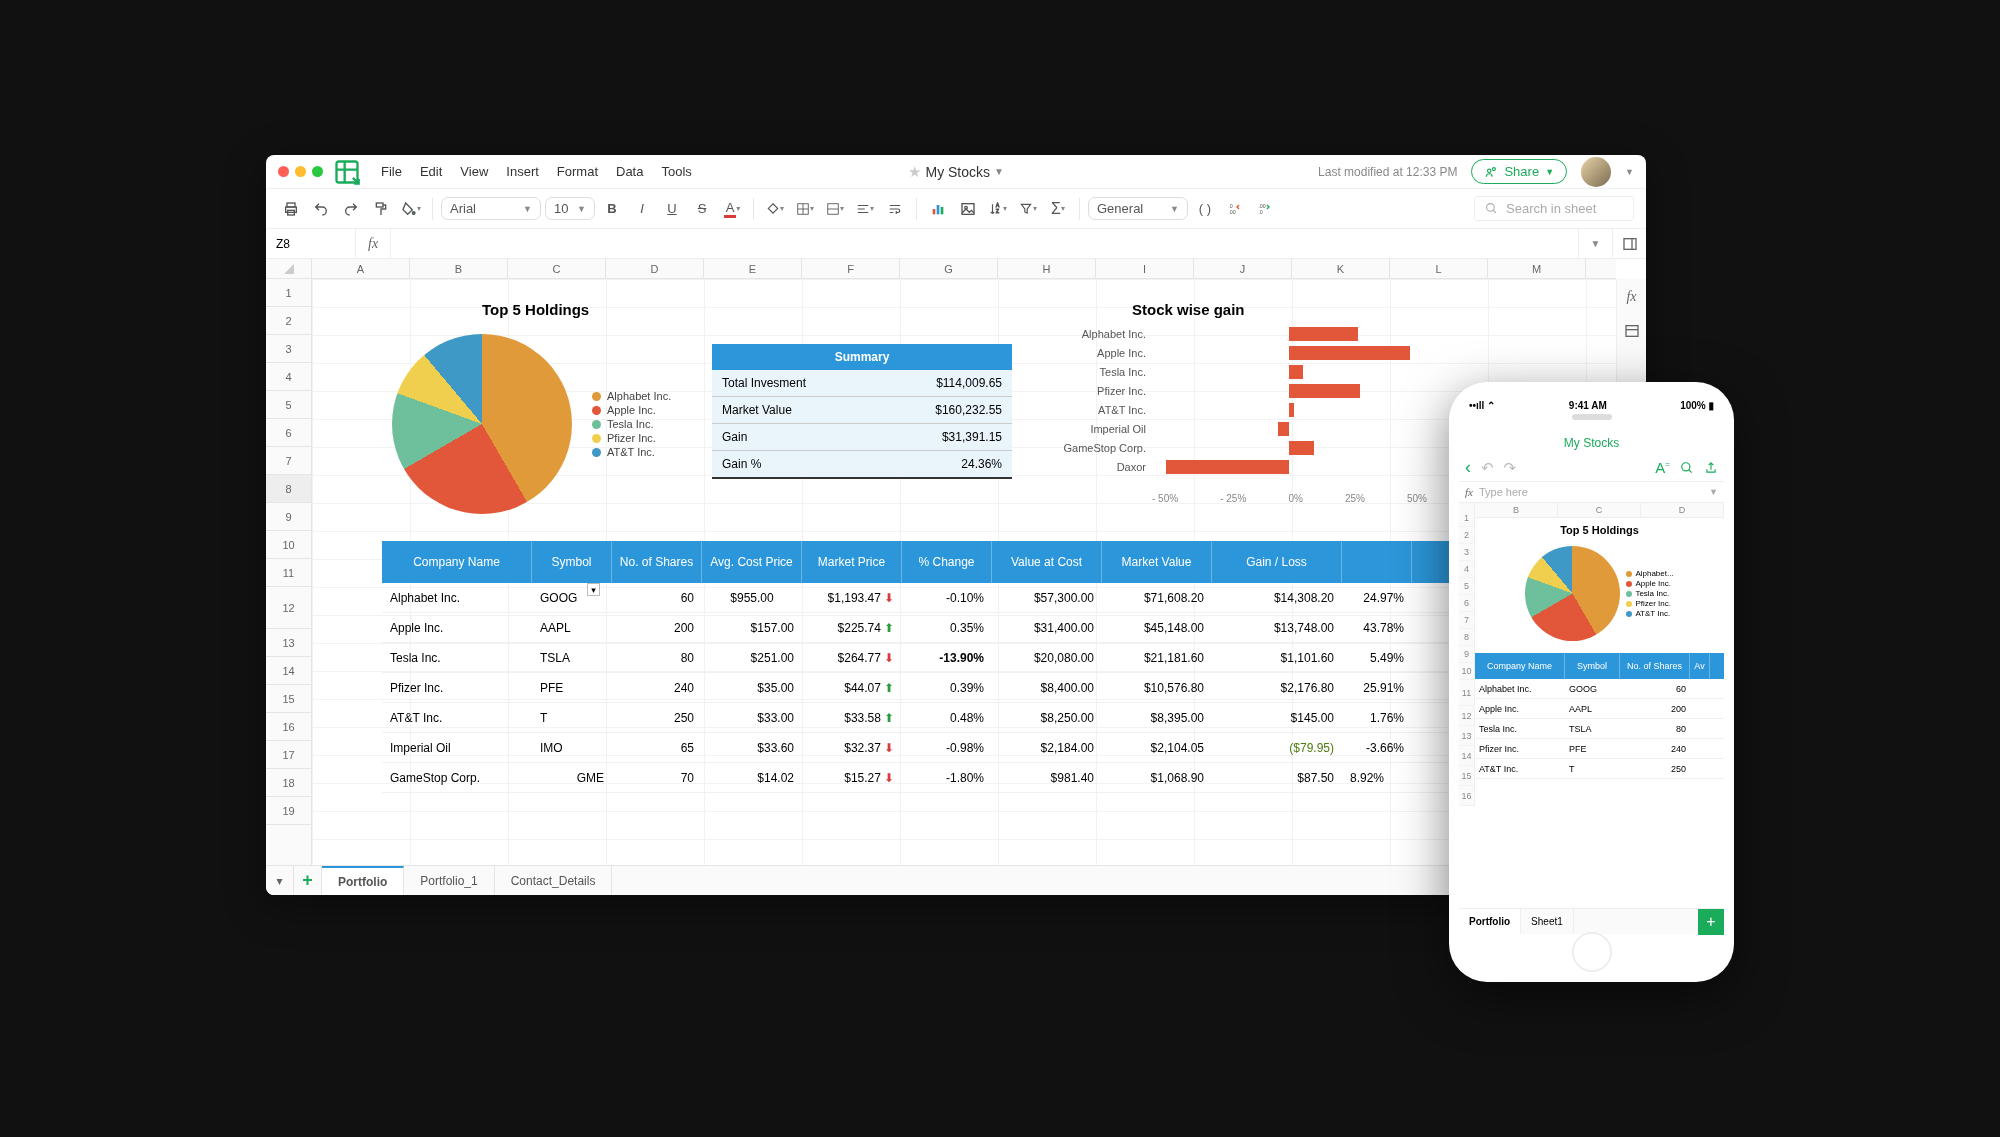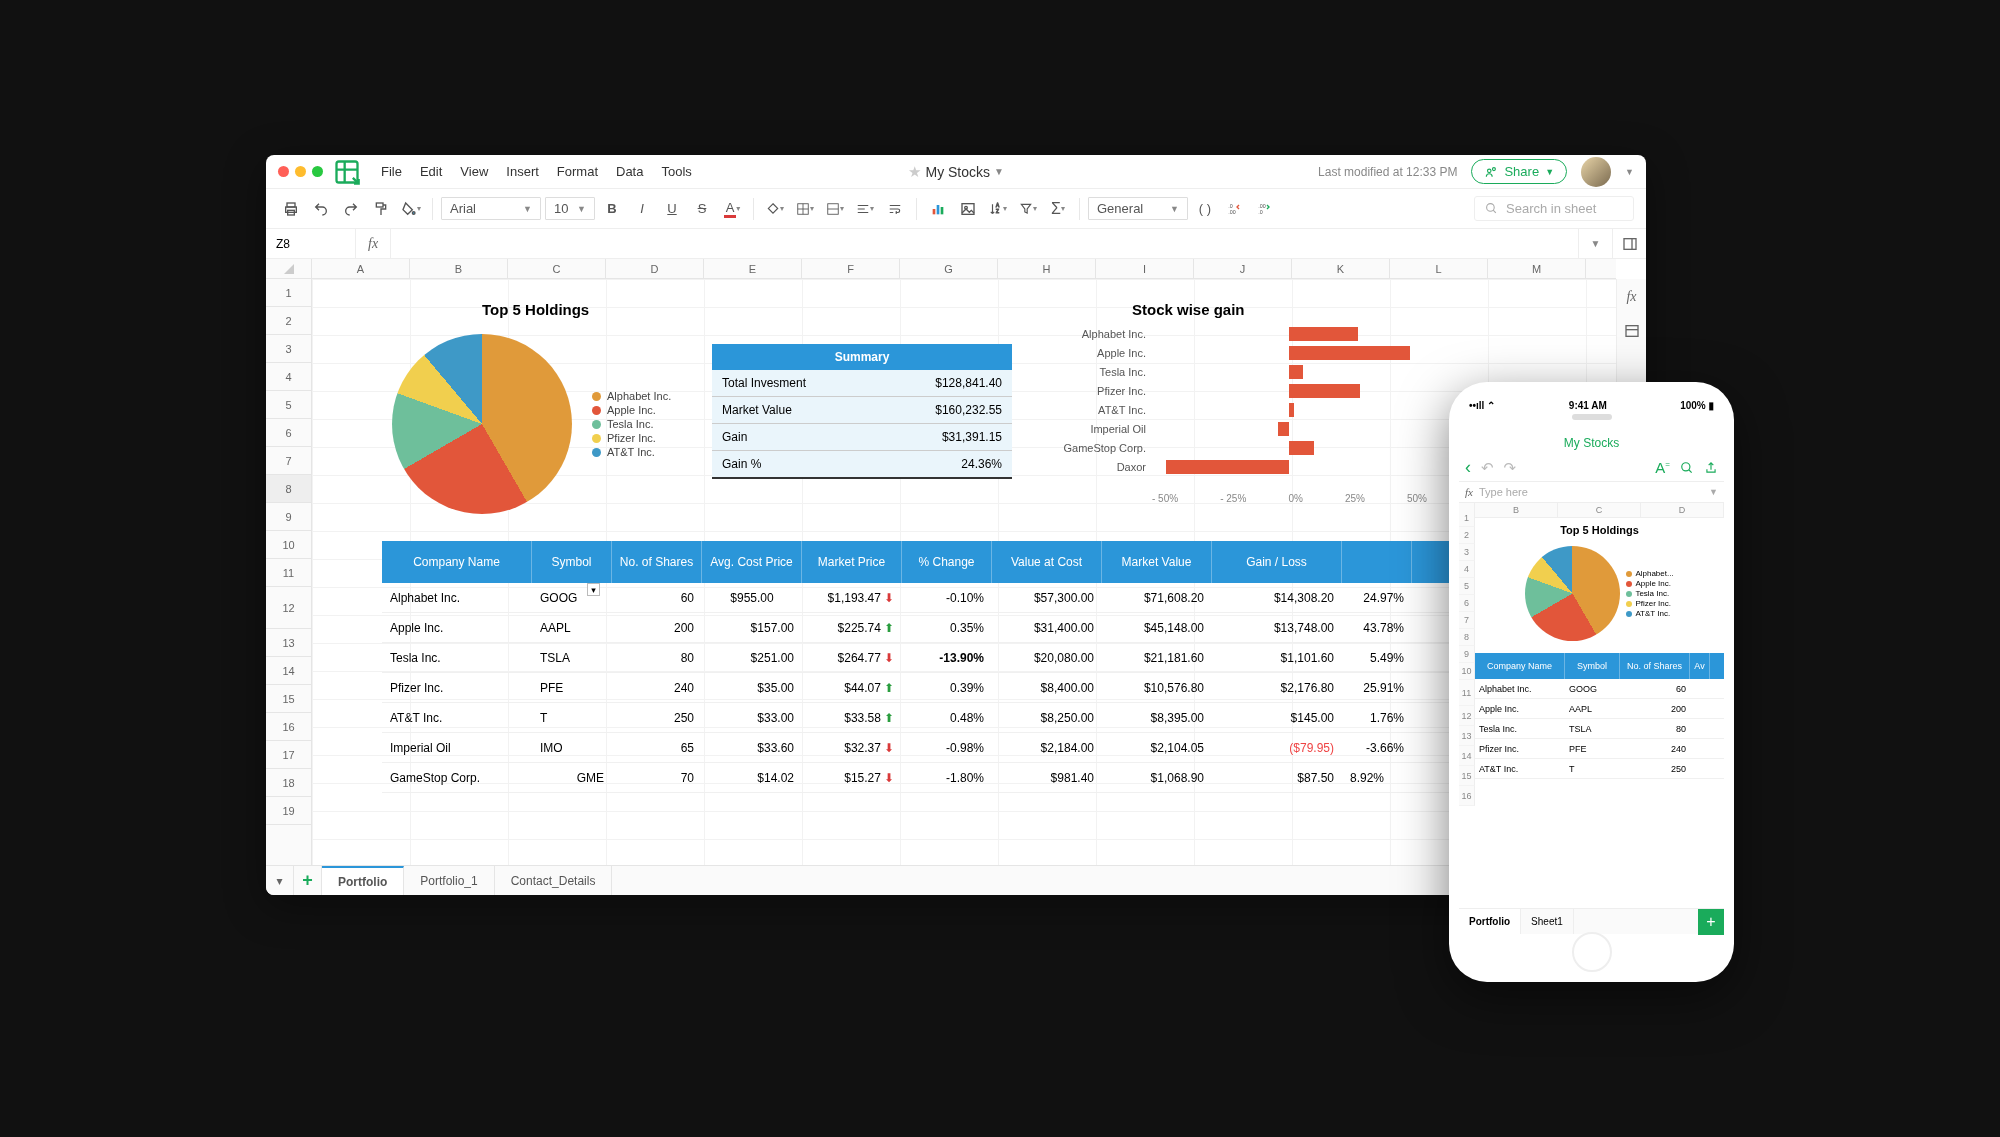--- a/index.html
+++ b/index.html
@@ -17,21 +17,21 @@
 .doc-name { position:absolute; left:50%; transform:translateX(-50%); display:flex; align-items:center; gap:4px; font-size:14px; color:#333; }
 .star{color:#ccc;font-size:15px}
 .doc-name .chev{color:#888;font-size:10px}
 .right-head{margin-left:auto;display:flex;align-items:center;gap:14px;font-size:12px;color:#888}
 .share-btn{border:1px solid #1aab5b;color:#1aab5b;padding:4px 12px;border-radius:14px;display:flex;align-items:center;gap:6px;font-size:13px;cursor:pointer}
 .share-btn .chev{font-size:9px}
 .avatar{width:30px;height:30px;border-radius:50%;background:linear-gradient(135deg,#e8d4a8,#7a6a4f)}
 .toolbar{height:40px;border-bottom:1px solid #eee;display:flex;align-items:center;padding:0 12px;gap:4px;font-size:13px;color:#555}
 .tb-ico{width:26px;height:26px;display:flex;align-items:center;justify-content:center;cursor:pointer;border-radius:3px}
 .tb-sep{width:1px;height:22px;background:#e8e8e8;margin:0 4px}
-.tb-sel{border:1px solid #ddd;border-radius:1px;padding:3px 8px;display:flex;align-items:center;gap:8px;min-width:80px;background:#fff;cursor:pointer}
+.tb-sel{border:1px solid #ddd;border-radius:7px;padding:3px 8px;display:flex;align-items:center;gap:8px;min-width:80px;background:#fff;cursor:pointer}
 .tb-sel .chev{font-size:9px;color:#888;margin-left:auto}
 .search-sheet{margin-left:auto;border:1px solid #eee;border-radius:3px;padding:4px 10px;display:flex;align-items:center;gap:8px;color:#aaa;width:160px}
 .formula-bar{height:30px;border-bottom:1px solid #eee;display:flex;align-items:center}
 .cell-ref{width:90px;border-right:1px solid #eee;padding:0 10px;font-size:12px;height:100%;display:flex;align-items:center}
 .fx-label{padding:0 12px;font-style:italic;font-family:serif;font-size:14px;color:#666;border-right:1px solid #eee;height:100%;display:flex;align-items:center}
 .fb-right{margin-left:auto;display:flex;align-items:center;height:100%}
 .fb-btn{width:34px;height:100%;border-left:1px solid #eee;display:flex;align-items:center;justify-content:center;cursor:pointer}
 .grid-area{position:relative;height:calc(100% - 34px - 40px - 30px - 30px);overflow:hidden;display:flex}
 .col-headers{position:absolute;top:0;left:46px;right:30px;height:20px;display:flex;background:#fafafa;border-bottom:1px solid #e5e5e5;font-size:11px;color:#666;z-index:3}
 .col-h{flex:0 0 98px;border-right:1px solid #e5e5e5;display:flex;align-items:center;justify-content:center}
@@ -58,21 +58,21 @@
 .bar-row{display:flex;align-items:center;height:19px}
 .bar-label{width:105px;text-align:right;padding-right:6px}
 .bar-track{flex:1;position:relative;height:14px}
 .bar-fill{position:absolute;height:14px;background:#e2563a}
 .bar-axis{position:absolute;bottom:0;left:105px;right:0;display:flex;justify-content:space-between;font-size:10px;color:#888}
 .holdings{position:absolute;top:262px;left:70px;width:1090px;font-size:12px}
 .holdings-head{display:flex;background:#2b96d9;color:#fff;height:42px}
 .hh{display:flex;align-items:center;justify-content:center;border-right:1px solid rgba(255,255,255,.3);padding:0 4px;text-align:center}
 .holdings-row{display:flex;height:30px;align-items:center;border-bottom:1px solid #f0f0f0}
 .hc{padding:0 8px;overflow:hidden;white-space:nowrap}
-.neg{color:#ef4444}
+.neg{color:#4d7c0f}
 .arrow-up{color:#2a9d3f;margin-left:3px}
 .arrow-down{color:#d93a3a;margin-left:3px}
 .side-panel{position:absolute;top:20px;right:0;width:30px;bottom:0;border-left:1px solid #eee;display:flex;flex-direction:column;align-items:center;padding-top:8px;gap:14px;background:#fafafa}
 .side-ico{width:20px;height:20px;cursor:pointer;color:#666;display:flex;align-items:center;justify-content:center;font-size:14px}
 .sheet-tabs{position:absolute;bottom:0;left:0;right:0;height:30px;border-top:1px solid #e5e5e5;display:flex;align-items:center;background:#fafafa;font-size:12px}
 .st-btn{width:28px;height:100%;display:flex;align-items:center;justify-content:center;cursor:pointer;color:#666;border-right:1px solid #e5e5e5}
 .st-tab{padding:0 16px;height:100%;display:flex;align-items:center;border-right:1px solid #e5e5e5;cursor:pointer;color:#555}
 .st-tab.active{background:#fff;font-weight:600;border-top:2px solid #2b96d9}
 .st-add{color:#1aab5b;font-size:18px;font-weight:bold}
 
@@ -407,21 +407,21 @@
                   <span class="lg-dot" style="background:#3e99c7"></span>
                   <span>AT&amp;T Inc.</span>
                 </div>
               </div>
         </div>
         <div class="summary">
           <div class="summary-head">Summary</div>
           <div id="summary-rows">
                 <div class="summary-row">
                   <span>Total Invesment</span>
-                  <span>$128,841.40</span>
+                  <span>$114,009.65</span>
                 </div>
                 <div class="summary-row">
                   <span>Market Value</span>
                   <span>$160,232.55</span>
                 </div>
                 <div class="summary-row">
                   <span>Gain</span>
                   <span>$31,391.15</span>
                 </div>
                 <div class="summary-row last">

